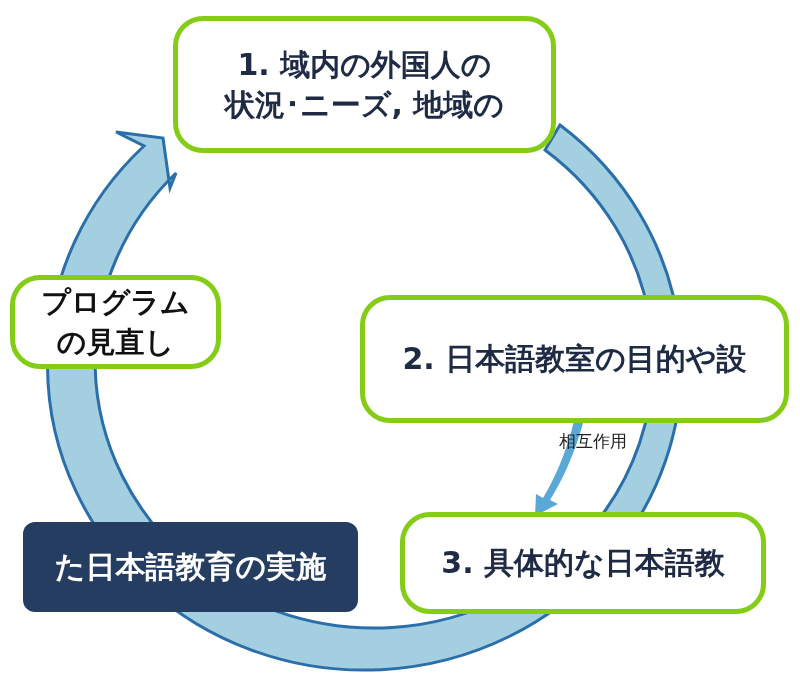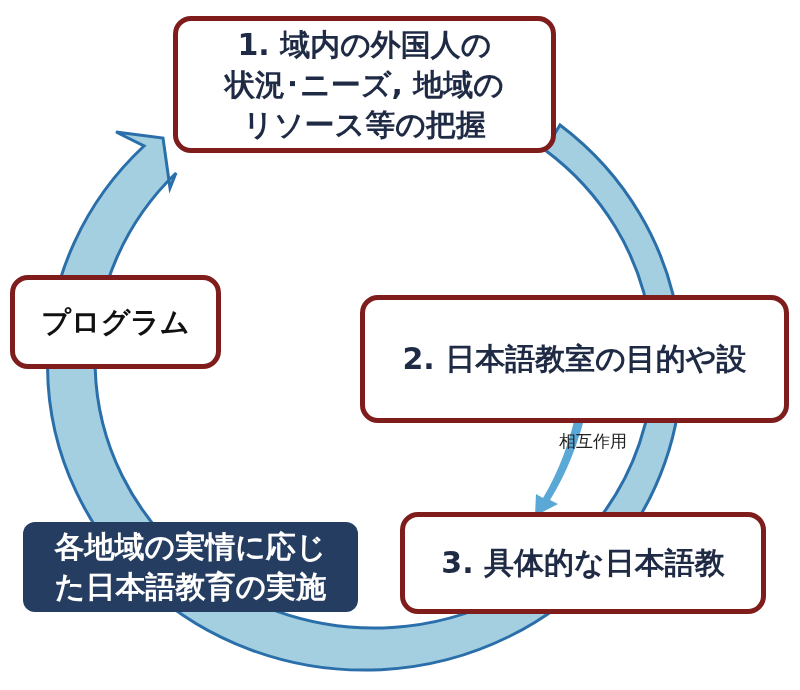--- a/index.html
+++ b/index.html
@@ -1,20 +1,20 @@
 <!DOCTYPE html>
 <html><head>
 <meta charset="utf-8">
 <style>
   html, body { margin:0; padding:0; background:#ffffff; }
   body { width:800px; height:690px; position:relative; overflow:hidden;
          font-family:"DejaVu Sans","Liberation Sans",sans-serif; }
   svg.ring { position:absolute; left:0; top:0; width:800px; height:690px; }
   .box { position:absolute; box-sizing:border-box; background:#ffffff;
-         border:5px solid #7f1d1d; border-radius:18px;
+         border:5px solid #84cc16; border-radius:30px;
          display:flex; flex-direction:column; align-items:center; justify-content:center;
          color:#1f2a44; font-weight:bold; text-align:center; }
   .box span { display:block; white-space:nowrap; }
   #box1 { left:173px; top:16px; width:383px; height:137px; font-size:30px; line-height:40px; }
   #box2 { left:360px; top:271px; width:429px; height:128px; font-size:30px; line-height:42px;margin-top:24px; }
   #box3 { left:400px; top:512px; width:366px; height:102px; font-size:30px; line-height:42px; }
   #box4 { left:10px; top:275px; width:211px; height:94px; font-size:29px; line-height:40px; color:#111111; }
   #box5 { left:23px; top:522px; width:335px; height:90px; font-size:30px; line-height:40px;
           background:#263d62; border:none; border-radius:12px; color:#ffffff; }
   #interaction-label { position:absolute; left:527px; top:430px; font-size:17px; color:#222222;
@@ -34,33 +34,32 @@
            L 116 132 Z"></path>
 
   <g fill="#5aa8d6">
     <path d="M 580 384 L 598 404 L 588 404 Q 575 460 550 500 L 558 504 L 535 516 L 536 494 L 543 498 Q 567 458 578 404 L 567 404 Z"></path>
   </g>
 </svg>
 
 <div id="box1" class="box">
   <span>1. 域内の外国人の</span>
   <span>状況･ニーズ, 地域の</span>
-  <span>リソース等の把握</span>
 </div>
 
 <div id="box2" class="box">
   <span>2. 日本語教室の目的や設</span>
 </div>
 
 <div id="box3" class="box">
   <span>3. 具体的な日本語教</span>
 </div>
 
 <div id="box5" class="box">
-  <span>各地域の実情に応じ</span>
   <span>た日本語教育の実施</span>
 </div>
 
 <div id="box4" class="box">
   <span>プログラム</span>
+  <span>の見直し</span>
 </div>
 
 <div id="interaction-label">相互作用</div>
 
 </body></html>

